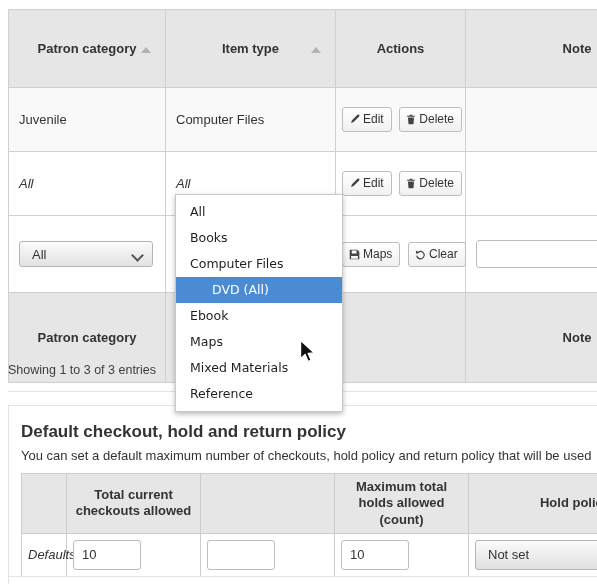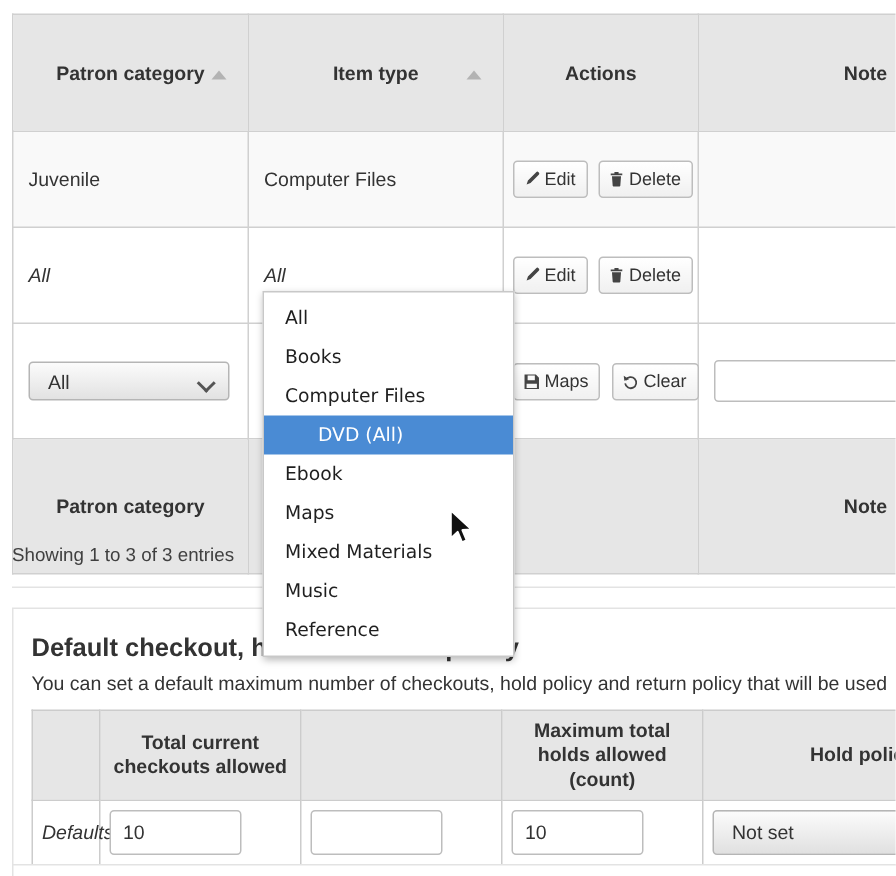--- a/index.html
+++ b/index.html
@@ -175,21 +175,21 @@
   .def-table td{
     background:#ffffff;height:43px;text-align:left;
   }
   .def-c0{width:45px;}
   .def-c1{width:134px;}
   .def-c2{width:134px;}
   .def-c3{width:134px;}
   .def-c4{width:213px;}
   .def-table td.rowlabel{font-style:italic;font-size:13px;text-align:left;padding-left:6px;}
   .num-input{
-    width:88px;height:30px;box-sizing:border-box;
+    width:68px;height:30px;box-sizing:border-box;
     border:1px solid #bdbdbd;border-radius:3px;background:#fff;
     font-family:"Liberation Sans", sans-serif;font-size:13px;
     padding:3px 8px;color:#333;
   }
   .notset-btn{
     display:inline-block;width:160px;height:30px;box-sizing:border-box;
     border:1px solid #b5b5b5;border-radius:3px;
     background:linear-gradient(to bottom,#fbfbfb 0%,#e0e0e0 100%);
     font-size:13px;color:#333;padding:6px 12px;cursor:pointer;
   }
@@ -383,21 +383,20 @@
 <div class="panel-below"></div>
 
 <div class="dropdown">
   <div class="dd-item">All</div>
   <div class="dd-item">Books</div>
   <div class="dd-item">Computer Files</div>
   <div class="dd-item child selected">DVD (All)</div>
   <div class="dd-item">Ebook</div>
   <div class="dd-item">Maps</div>
   <div class="dd-item">Mixed Materials</div>
-  <div class="dd-item">Music</div>
   <div class="dd-item">Reference</div>
 </div>
 
 <div class="cursor" style="left: 299px; top: 339px;">
   <svg width="18" height="26" viewBox="0 0 18 26">
     <path d="M1.5 1.2 L1.5 20.0 L6.1 15.6 L9.0 22.6 L12.2 21.2 L9.3 14.4 L15.4 14.0 Z" fill="#111111" stroke="#ffffff" stroke-width="1.4" stroke-linejoin="round"></path>
   </svg>
 </div>
 
 </body></html>

